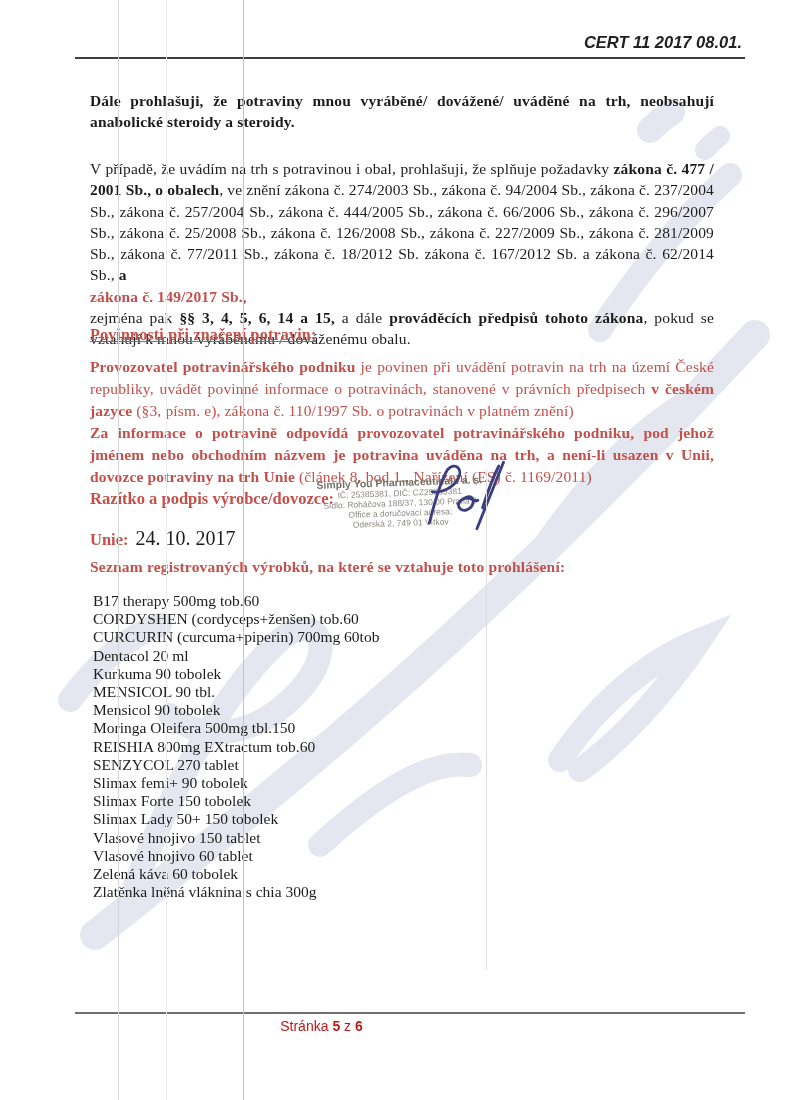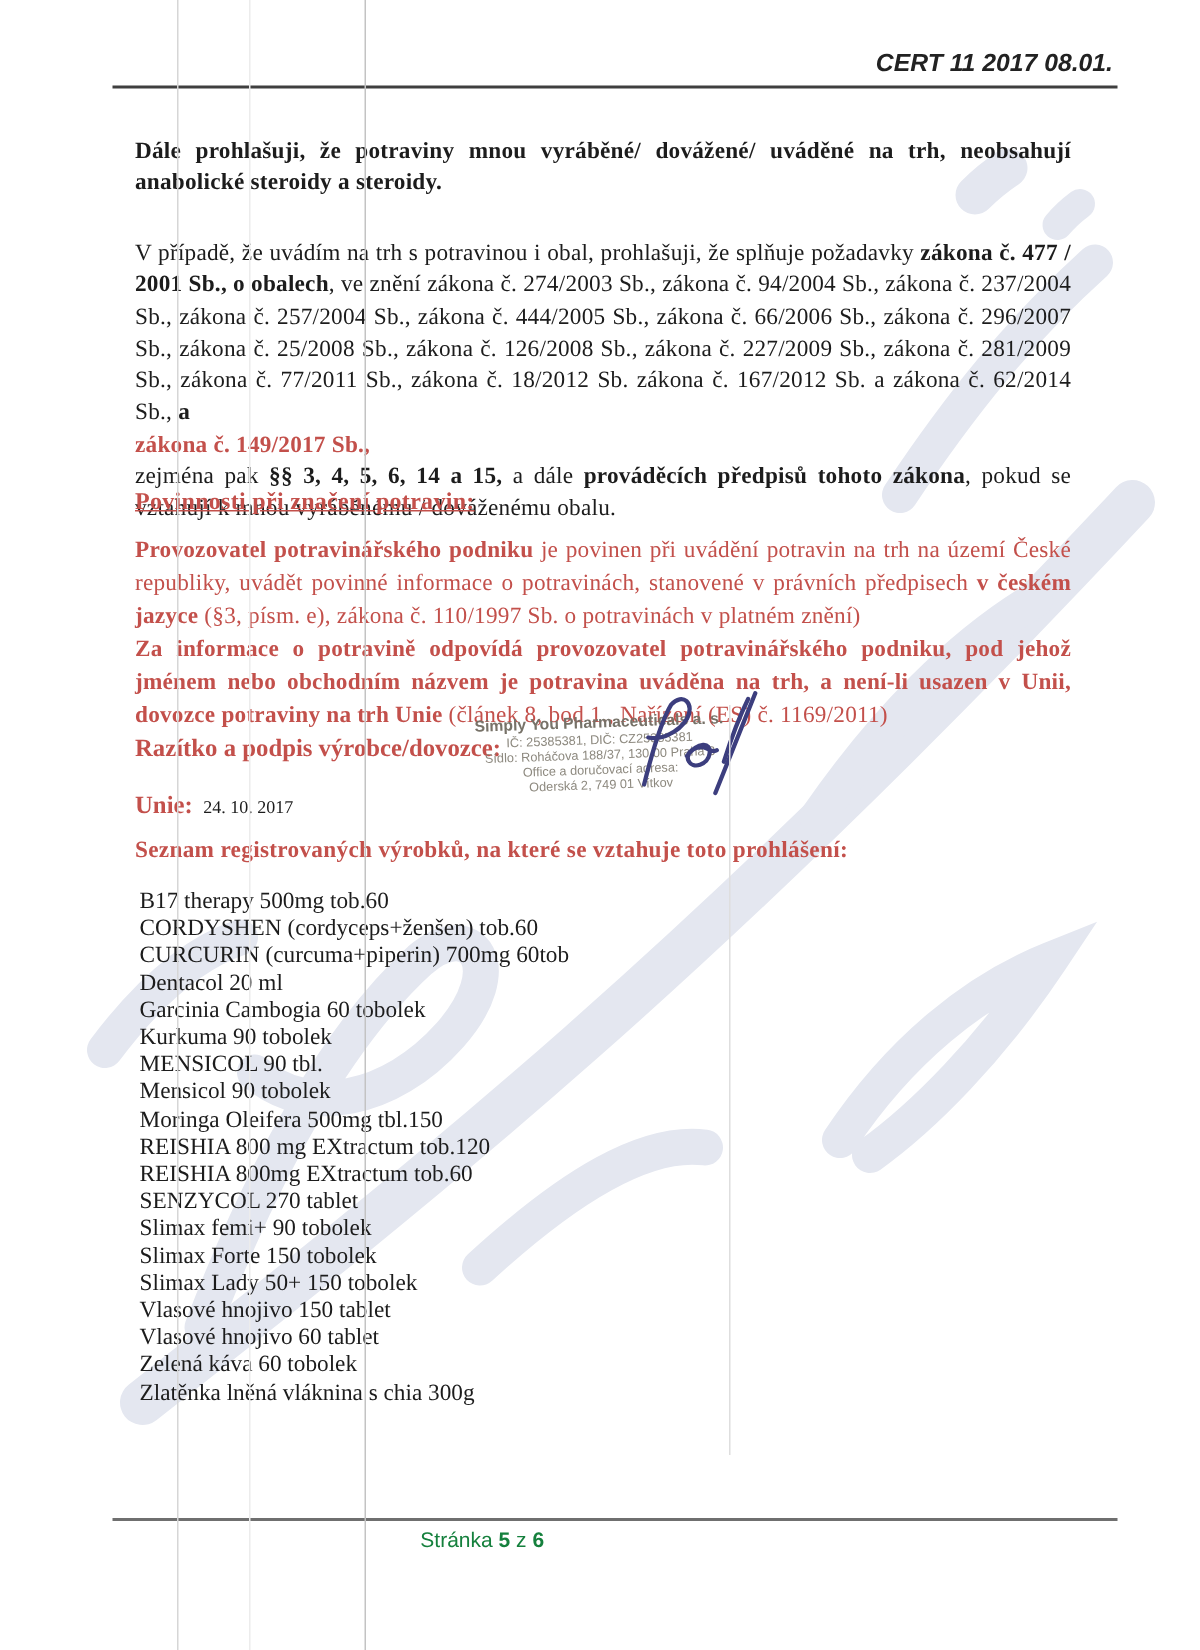--- a/index.html
+++ b/index.html
@@ -35,29 +35,29 @@
   .redblock p{margin:0;text-align:justify;font-size:15.5px;line-height:22px;color:var(--red);letter-spacing:.15px;}
   
   .stamp-label{position:absolute;left:90px;top:489px;font-size:16.5px;font-weight:bold;color:var(--red);}
   .stamp{position:absolute;left:300px;top:476px;width:200px;text-align:center;
     font-family:"Liberation Sans",sans-serif;color:var(--stamp);font-size:8.5px;line-height:10px;
     transform:rotate(-2deg);}
   .stamp .company{font-size:10.5px;font-weight:bold;color:#777268;line-height:12px;}
   .signature{position:absolute;left:418px;top:458px;z-index:2;}
   .date-line{position:absolute;left:90px;top:527px;font-size:16.5px;}
   .date-line .lbl{font-weight:bold;color:var(--red);}
-  .date-line .val{color:var(--ink);margin-left:7px;font-size:12px;}
+  .date-line .val{color:var(--ink);margin-left:7px;font-size:20px;}
   
   .products-heading{position:absolute;left:90px;top:558px;font-size:15.5px;font-weight:bold;color:var(--red);letter-spacing:.2px;}
   .product-list{position:absolute;left:93px;top:592px;width:560px;font-size:15.5px;line-height:18.2px;}
   .product-list div{white-space:nowrap;}
   
   .ftr-rule{position:absolute;top:1012px;left:75px;width:670px;height:1.5px;background:#6f6f6f;}
   .ftr-text{position:absolute;top:1018px;left:0;width:643px;text-align:center;
-    font-family:"Liberation Sans",sans-serif;font-size:14px;color:#15803d;}
+    font-family:"Liberation Sans",sans-serif;font-size:14px;color:#b91c1c;}
   .content{position:relative;z-index:2;}
   .wm{position:absolute;left:0;top:0;z-index:1;pointer-events:none;}
 </style>
 </head>
 <body>
 
 <div id="page">
 
   <svg class="wm" width="800" height="1100" viewBox="0 0 800 1100" aria-hidden="true">
     <g fill="none" stroke="#e4e7f0" stroke-width="24" stroke-linecap="round">
@@ -121,26 +121,24 @@
       <span class="lbl">Unie:</span><span class="val">24. 10. 2017</span>
     </div>
 
     <div class="products-heading">Seznam registrovaných výrobků, na které se vztahuje toto prohlášení:</div>
 
     <div class="product-list" id="product-list">
         <div>B17 therapy 500mg tob.60</div>
         <div>CORDYSHEN (cordyceps+ženšen) tob.60</div>
         <div>CURCURIN (curcuma+piperin) 700mg 60tob</div>
         <div>Dentacol 20 ml</div>
-        <div>Garcinia Cambogia 60 tobolek</div>
         <div>Kurkuma 90 tobolek</div>
         <div>MENSICOL 90 tbl.</div>
         <div>Mensicol 90 tobolek</div>
         <div>Moringa Oleifera 500mg tbl.150</div>
-        <div>REISHIA 800 mg EXtractum tob.120</div>
         <div>REISHIA 800mg EXtractum tob.60</div>
         <div>SENZYCOL 270 tablet</div>
         <div>Slimax femi+ 90 tobolek</div>
         <div>Slimax Forte 150 tobolek</div>
         <div>Slimax Lady 50+ 150 tobolek</div>
         <div>Vlasové hnojivo 150 tablet</div>
         <div>Vlasové hnojivo 60 tablet</div>
         <div>Zelená káva 60 tobolek</div>
         <div>Zlatěnka lněná vláknina s chia 300g</div>
       </div>

